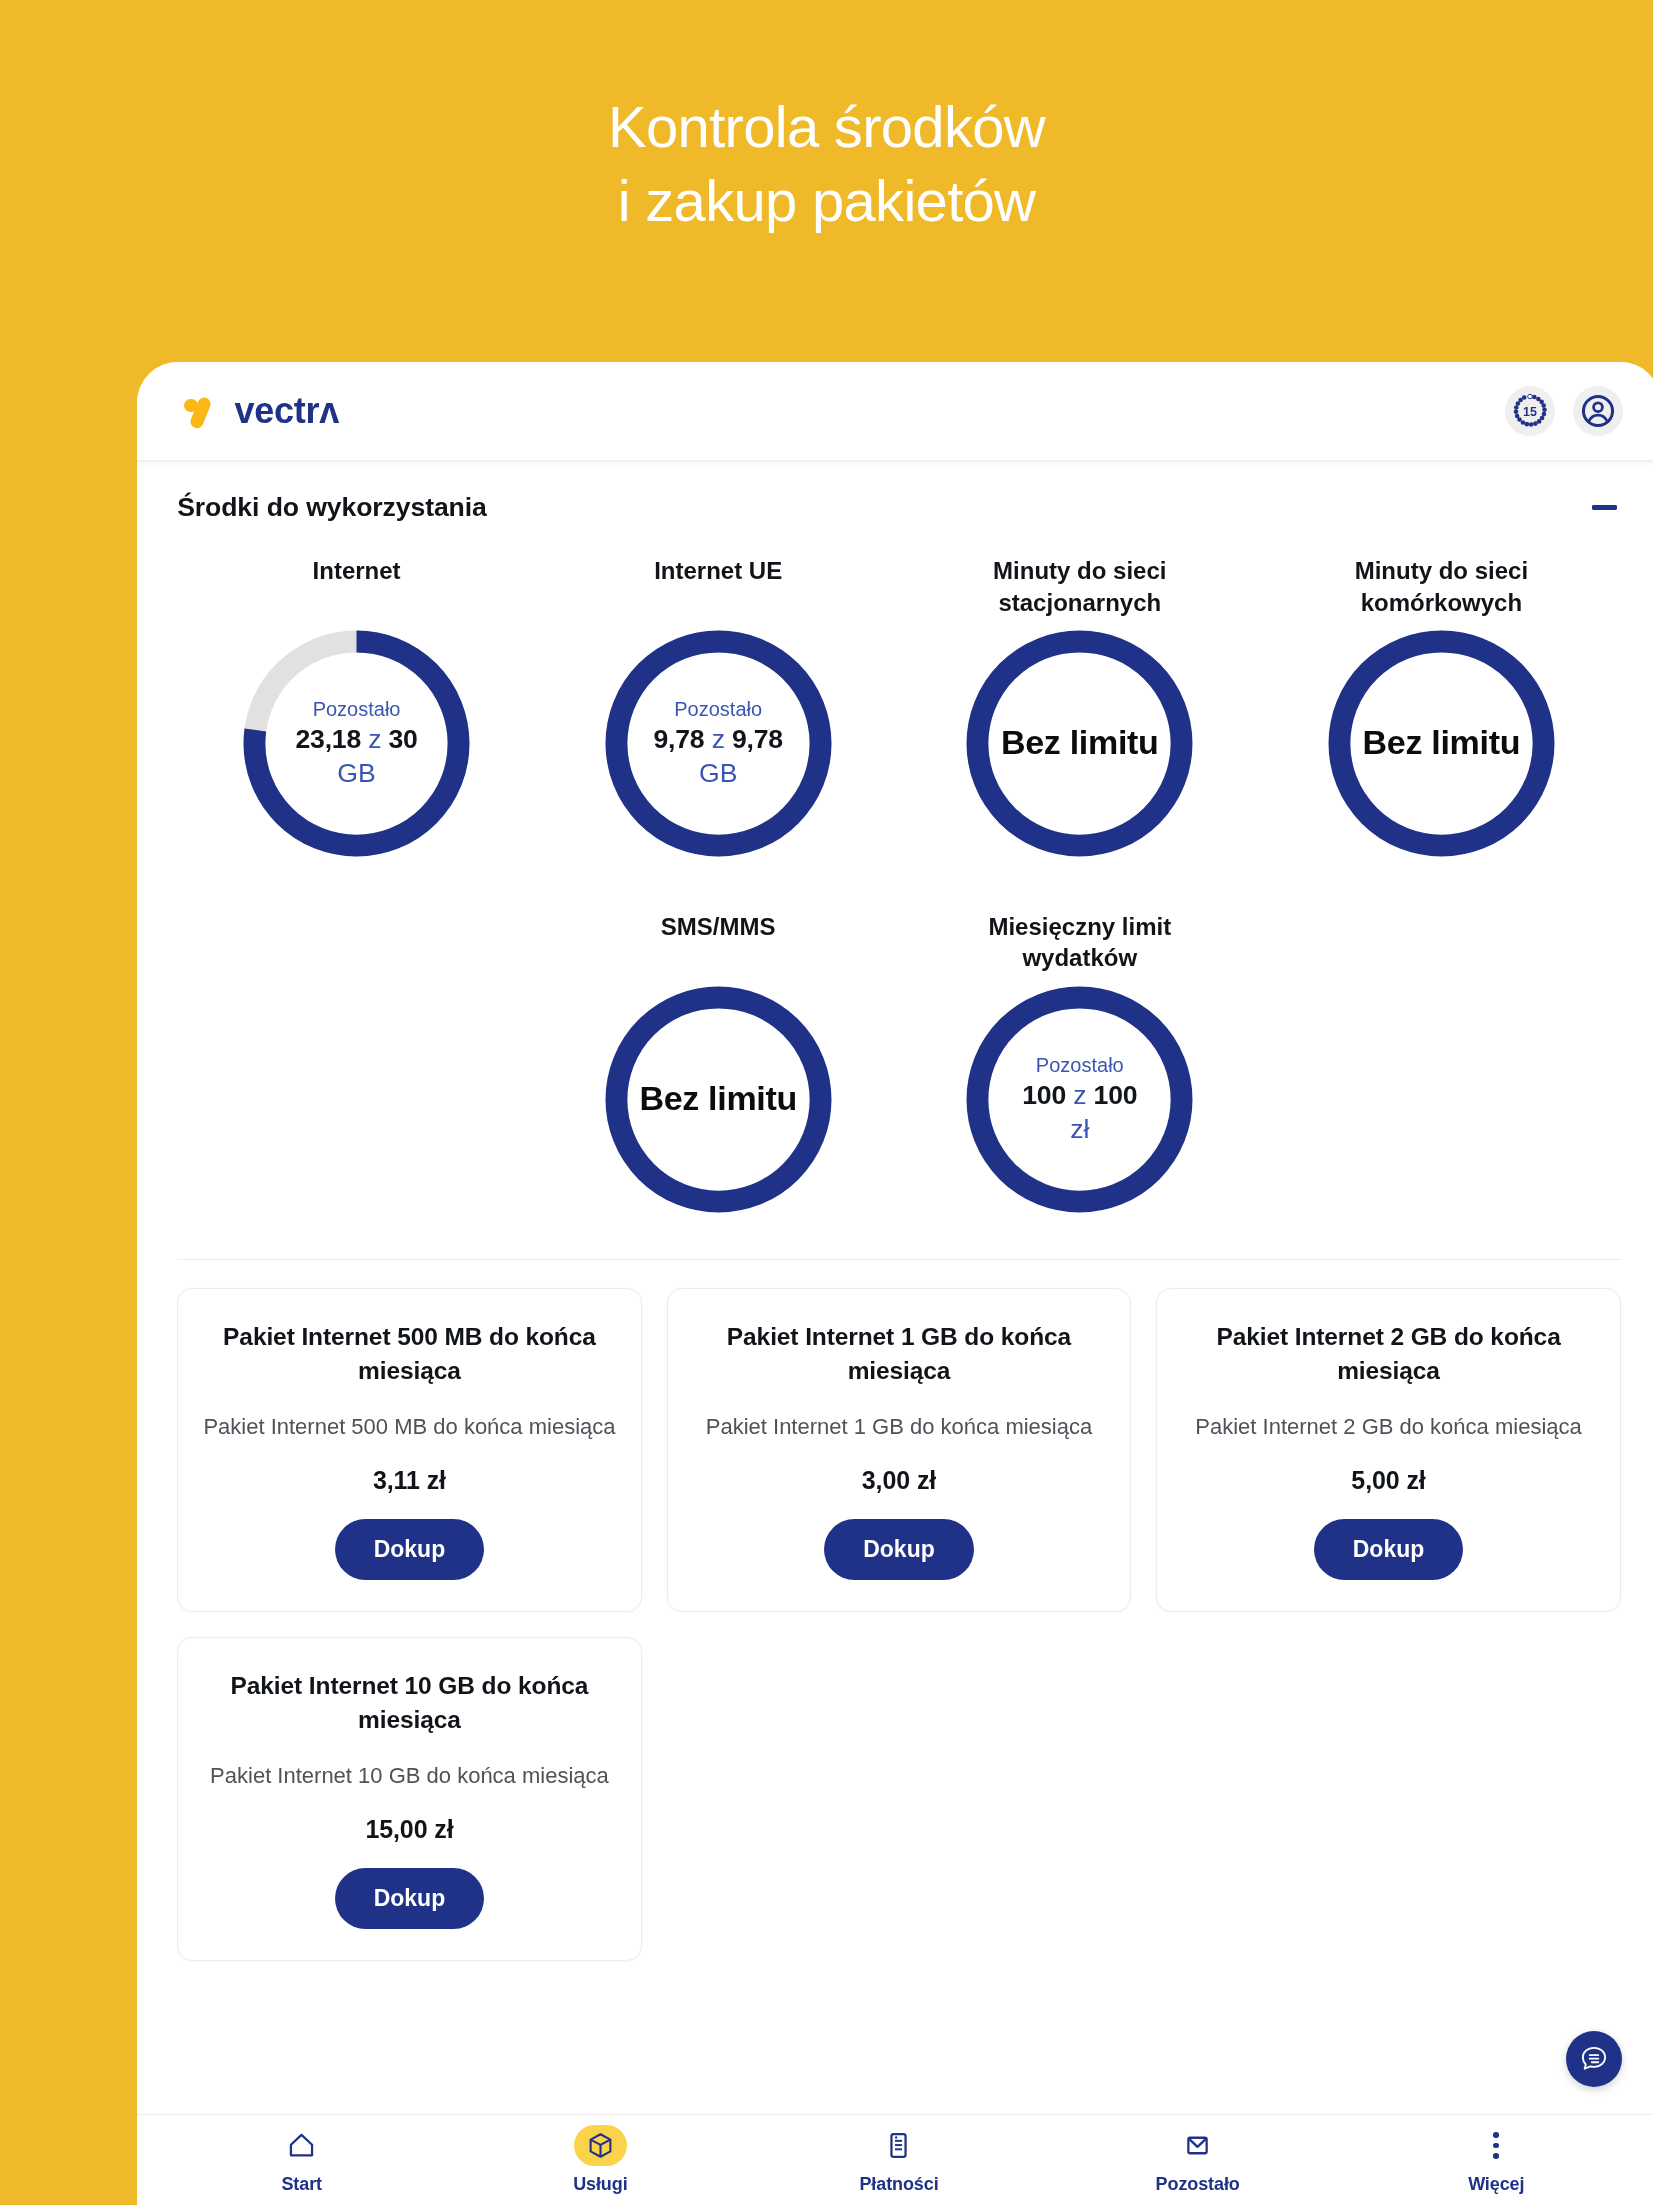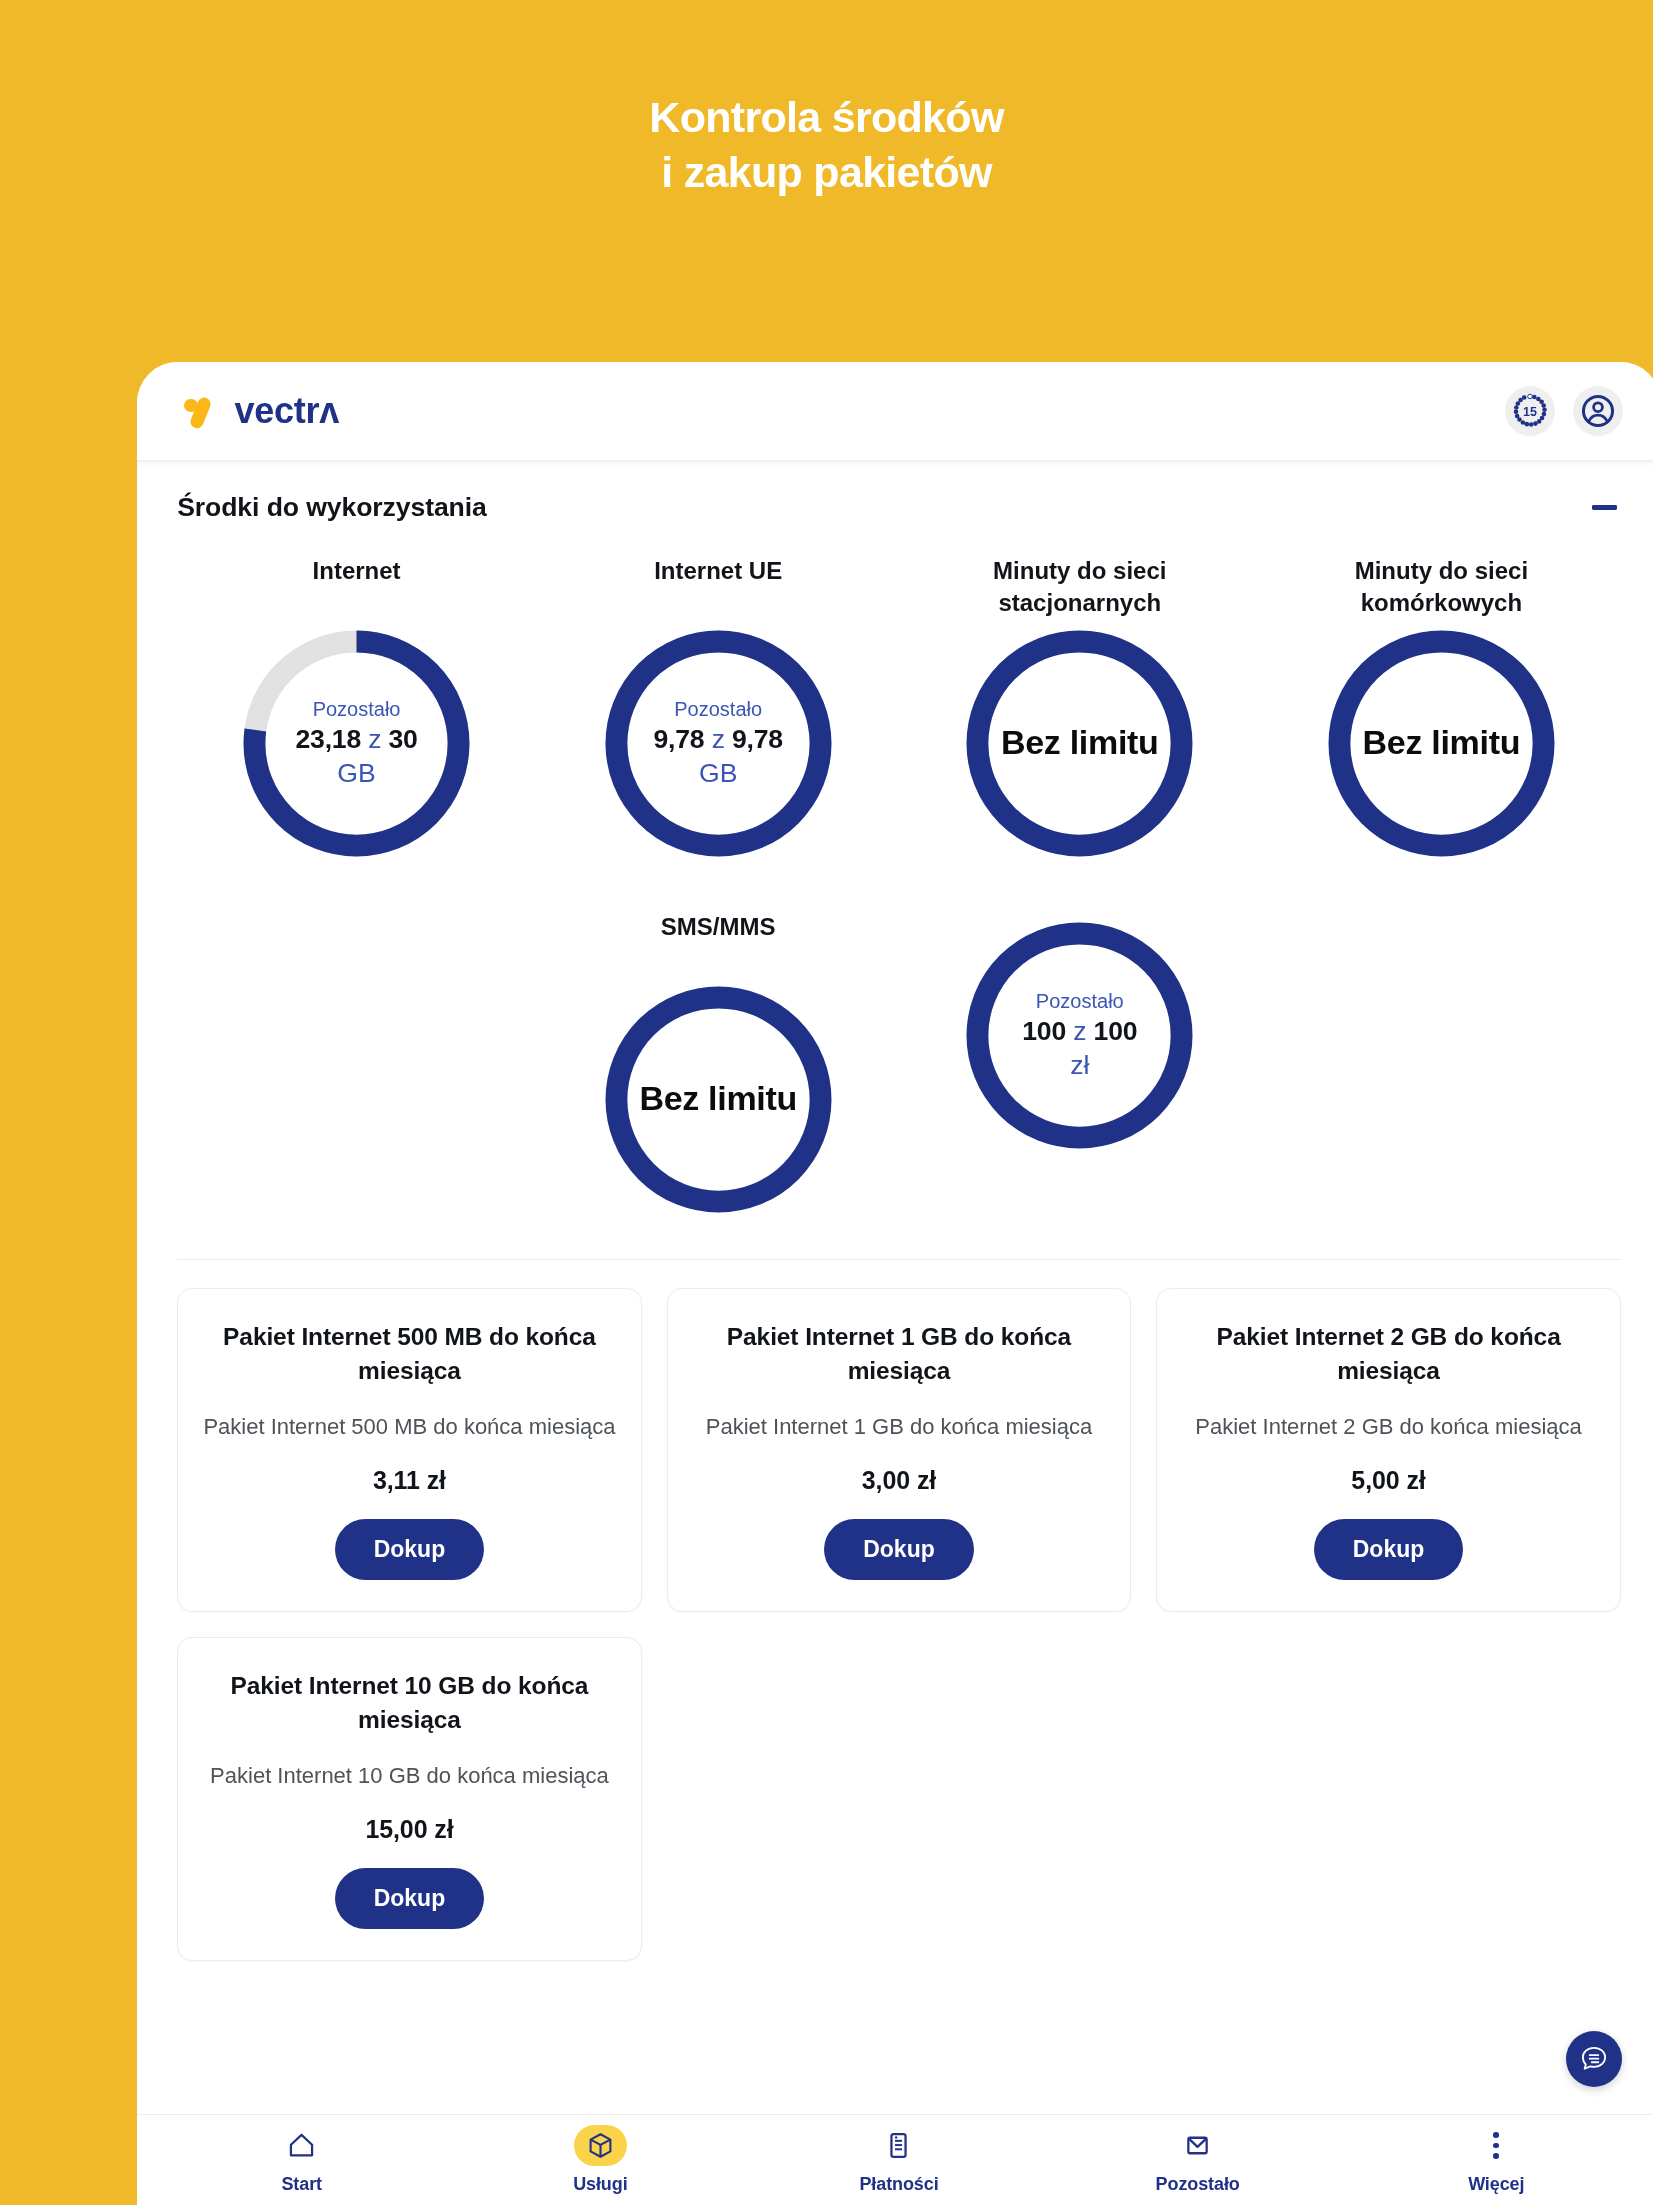--- a/index.html
+++ b/index.html
@@ -13,23 +13,23 @@
   }
 
   
   .hero {
     width: 100%;
     padding-top: 90px;
     text-align: center;
   }
   .hero h1 {
     color: #FFFFFF;
-    font-size: 43px;
+    font-size: 58px;
     line-height: 1.28;
-    font-weight: 700;
+    font-weight: 400;
     letter-spacing: -0.7px;
   }
 
   
   .phone {
     position: absolute;
     left: 137px;
     top: 362px;
     width: 1524px;
     height: 1843px;
@@ -373,20 +373,21 @@
             <svg viewBox="0 0 100 100">
               <circle cx="50" cy="50" r="42" fill="none" stroke="#1F3288" stroke-width="9"></circle>
             </svg>
             <div class="donut-inner">
               <div class="dn-big">Bez limitu</div>
             </div>
           </div>
         </div>
 
         <div class="donut-cell">
+          <div class="donut-label">Miesięczny limit wydatków</div>
           <div class="donut">
             <svg viewBox="0 0 100 100">
               <circle cx="50" cy="50" r="42" fill="none" stroke="#1F3288" stroke-width="9"></circle>
             </svg>
             <div class="donut-inner">
               <div class="dn-cap">Pozostało</div>
               <div class="dn-val">
                 <span>100</span>
                 <span class="sep">z</span>
                 <span>100</span>

